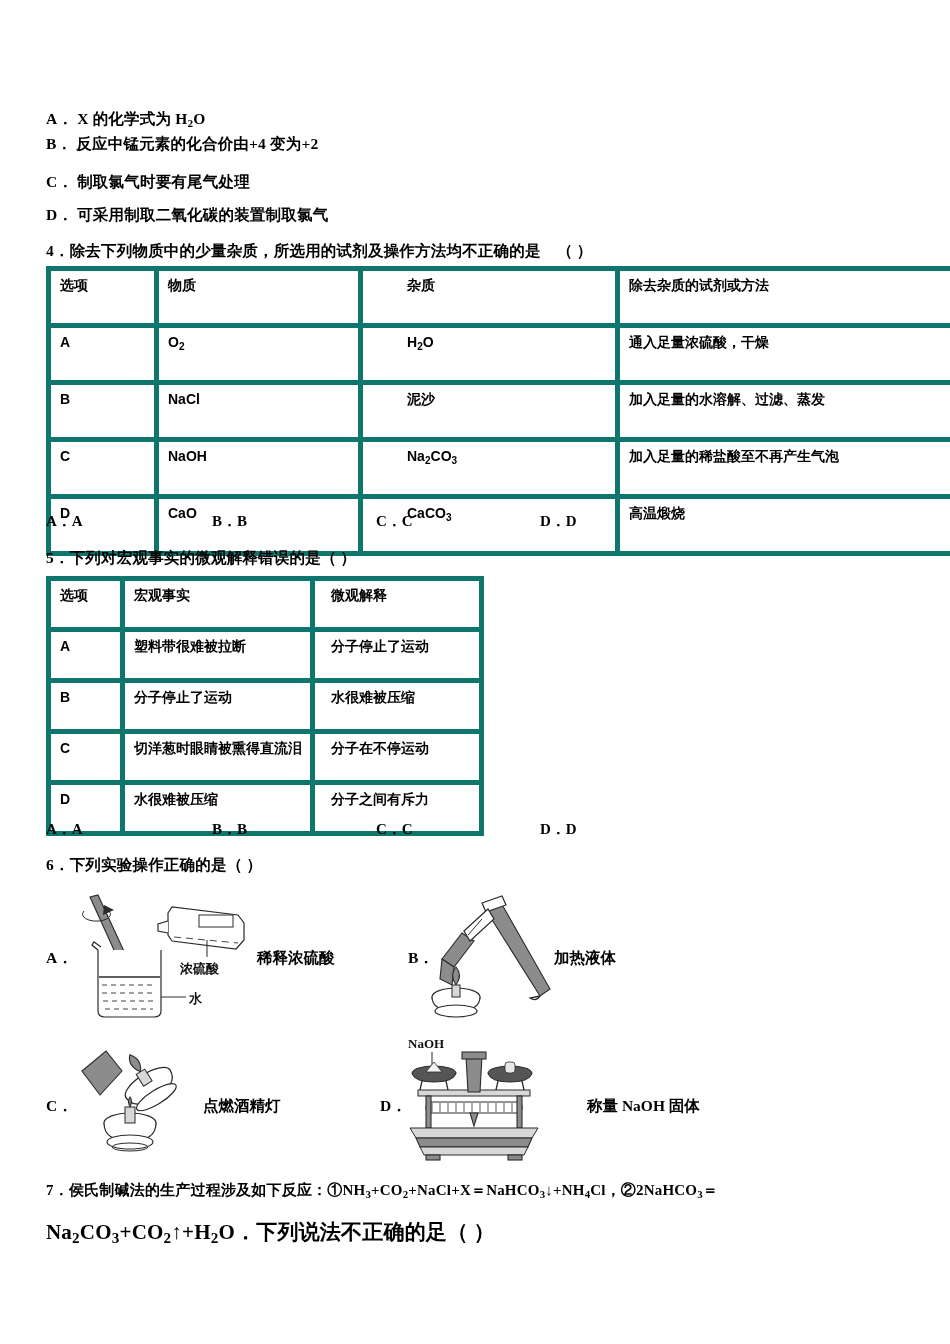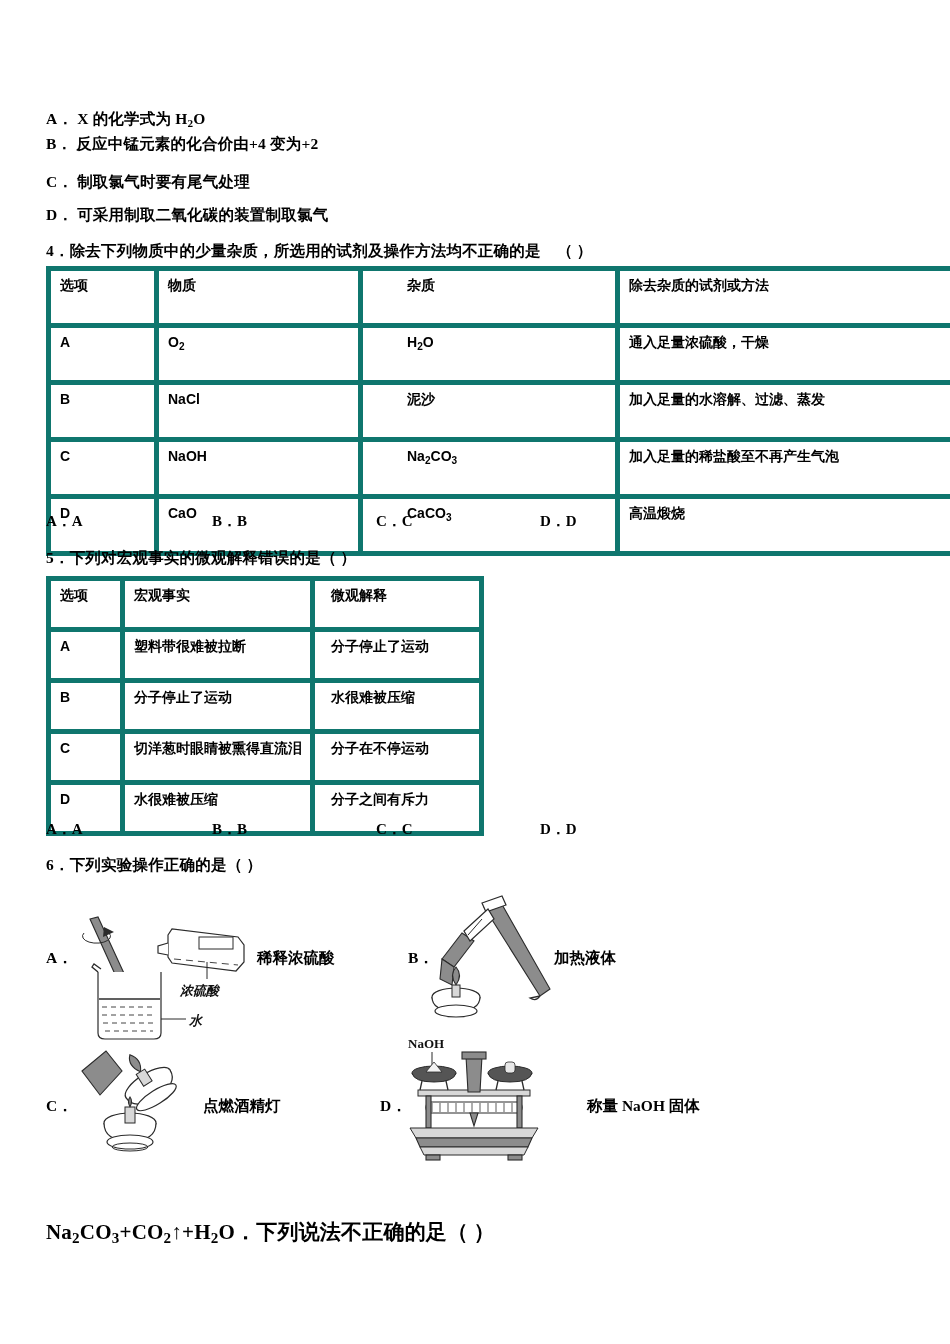--- a/index.html
+++ b/index.html
@@ -211,21 +211,21 @@
   <div class="ans-row" style="left:0; top:820px; width:950px;">
     <span class="ch" style="left:46px;">A．A</span>
     <span class="ch" style="left:212px;">B．B</span>
     <span class="ch" style="left:376px;">C．C</span>
     <span class="ch" style="left:540px;">D．D</span>
   </div>
 
   <div class="q-line" style="left:46px; top:855px;">6．下列实验操作正确的是（      ）</div>
 
   <div class="fig-label" style="left:46px; top:948px;">A．</div>
-  <div class="fig-wrap" style="left:68px; top:915px;font-style:italic;">
+  <div class="fig-wrap" style="left:68px; top:893px;">
     <svg width="195" height="128" viewBox="0 0 195 128">
 
       <polygon points="22,4 30,2 78,106 70,110" class="fillgrey"></polygon>
 
       <path d="M16,18 a14,7 0 1 0 22,-2" class="ln-t"></path>
       <polygon points="36,12 46,17 35,22" fill="#2b2b2b"></polygon>
 
       <path d="M30,57 L30,118 q0,6 7,6 L86,124 q7,0 7,-6 L93,57" class="fillwhite"></path>
 
       <path d="M30,57 L24,52 L26,49 L33,54" class="ln"></path>
@@ -358,17 +358,20 @@
       <polygon points="10,96 138,96 132,106 16,106" class="filllight"></polygon>
       <polygon points="16,106 132,106 128,115 20,115" class="fillgrey"></polygon>
       <polygon points="20,115 128,115 124,123 24,123" class="filllight"></polygon>
 
       <rect x="26" y="123" width="14" height="5" class="fillgrey"></rect>
       <rect x="108" y="123" width="14" height="5" class="fillgrey"></rect>
     </svg>
   </div>
   <div class="fig-caption" style="left:548px; top:1096px;">称量 NaOH 固体</div>
 
+  <div class="q-line" style="left:46px; top:1181px; font-size:15px;">
+    7．侯氏制碱法的生产过程涉及如下反应：①NH<sub>3</sub>+CO<sub>2</sub>+NaCl+X＝NaHCO<sub>3</sub>↓+NH<sub>4</sub>Cl，②2NaHCO<sub>3</sub>＝
+  </div>
   <div class="q-line" style="left:46px; top:1218px; font-size:21px;">
     Na<sub>2</sub>CO<sub>3</sub>+CO<sub>2</sub>↑+H<sub>2</sub>O．下列说法不正确的足（      ）
   </div>
 
 </div>
 
 </body></html>

